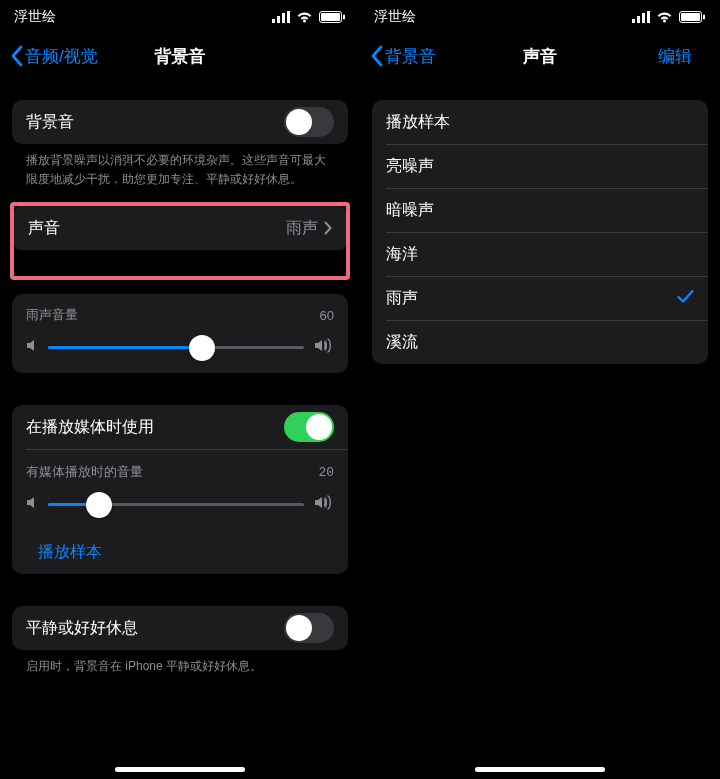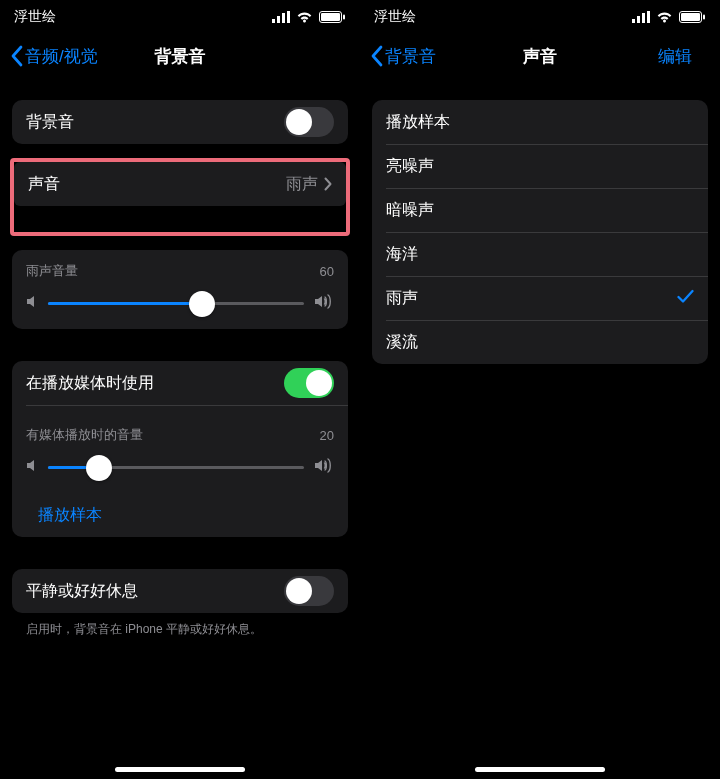--- a/index.html
+++ b/index.html
@@ -102,20 +102,21 @@
     <div class="content">
 
       <div class="group">
         <div class="row">
           <span>背景音</span>
           <div class="switch off">
               <div class="knob"></div>
             </div>
         </div>
       </div>
+      <div class="footer-text">播放背景噪声以消弭不必要的环境杂声。这些声音可最大限度地减少干扰，助您更加专注、平静或好好休息。</div>
 
       <div class="gap-sm"></div>
 
       <div class="highlight-wrap">
         <div class="group">
           <div class="row">
             <span>声音</span>
             <span class="value">
               <span>雨声</span>
               <span class="chevron">
@@ -157,21 +158,21 @@
 
       <div class="group">
         <div class="row">
           <span>在播放媒体时使用</span>
           <div class="switch on">
               <div class="knob"></div>
             </div>
         </div>
         <div class="slider-block" style="position:relative;">
           <div style="position:absolute; top:0; left:14px; right:0; height:0.5px; background:#3a3a3c;"></div>
-          <div class="slider-head" style="margin-top:9px;">
+          <div class="slider-head" style="margin-top:2px;font-family:Liberation Mono, monospace;">
             <span>有媒体播放时的音量</span>
             <span>20</span>
           </div>
           <div class="slider-row">
             <span class="vol-icon"><svg width="12" height="15" viewBox="0 0 12 15">
                   <path d="M1 5h3l4-3v11l-4-3H1z" fill="#8e8e93"></path>
                 </svg></span>
             <div class="track">
               <div class="fill" style="width:20%"></div>
               <div class="thumb" style="left:20%"></div>

